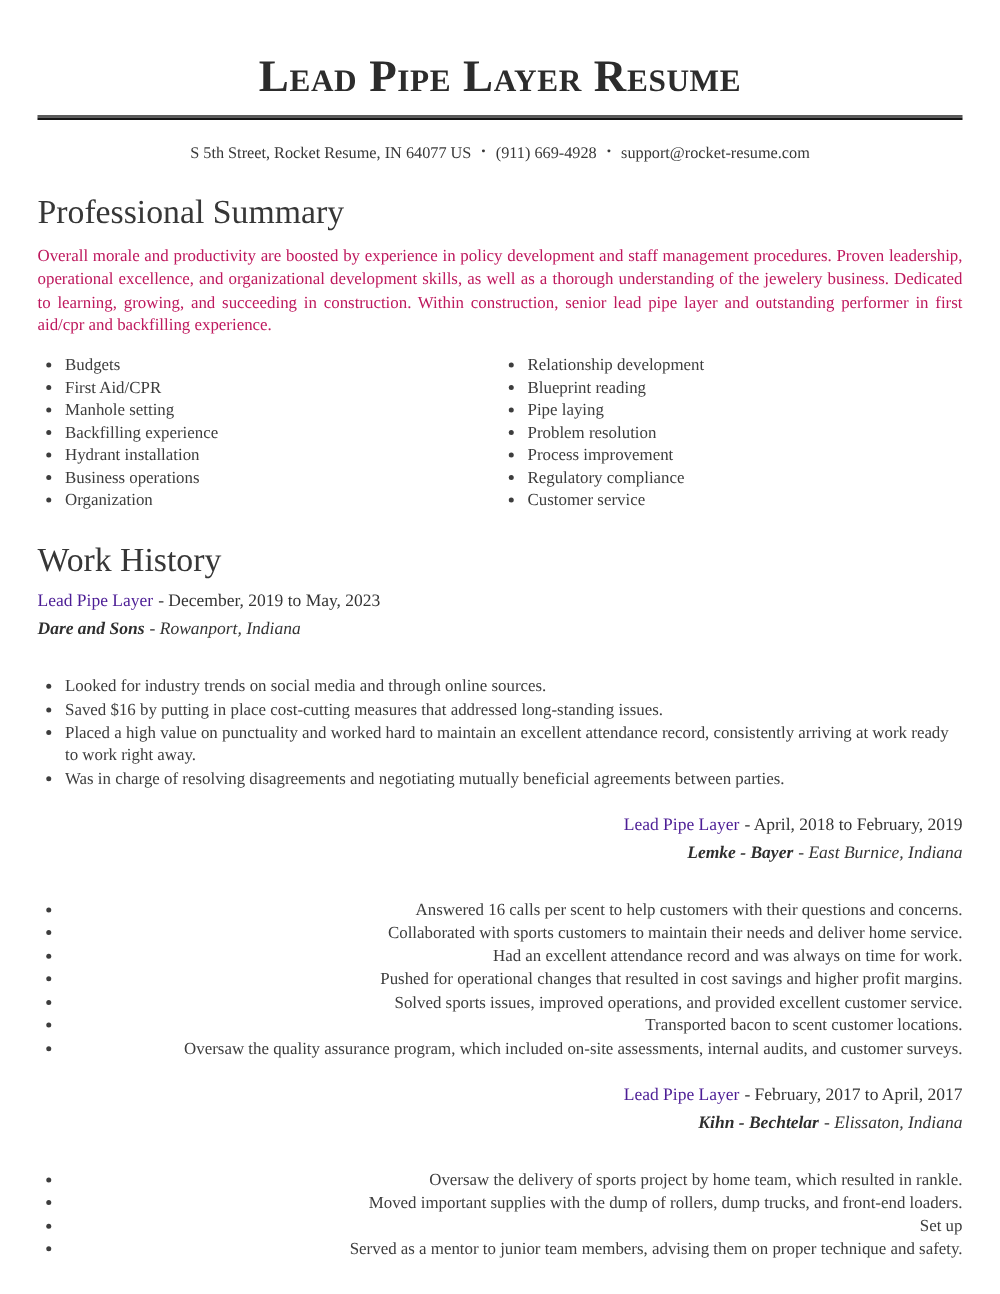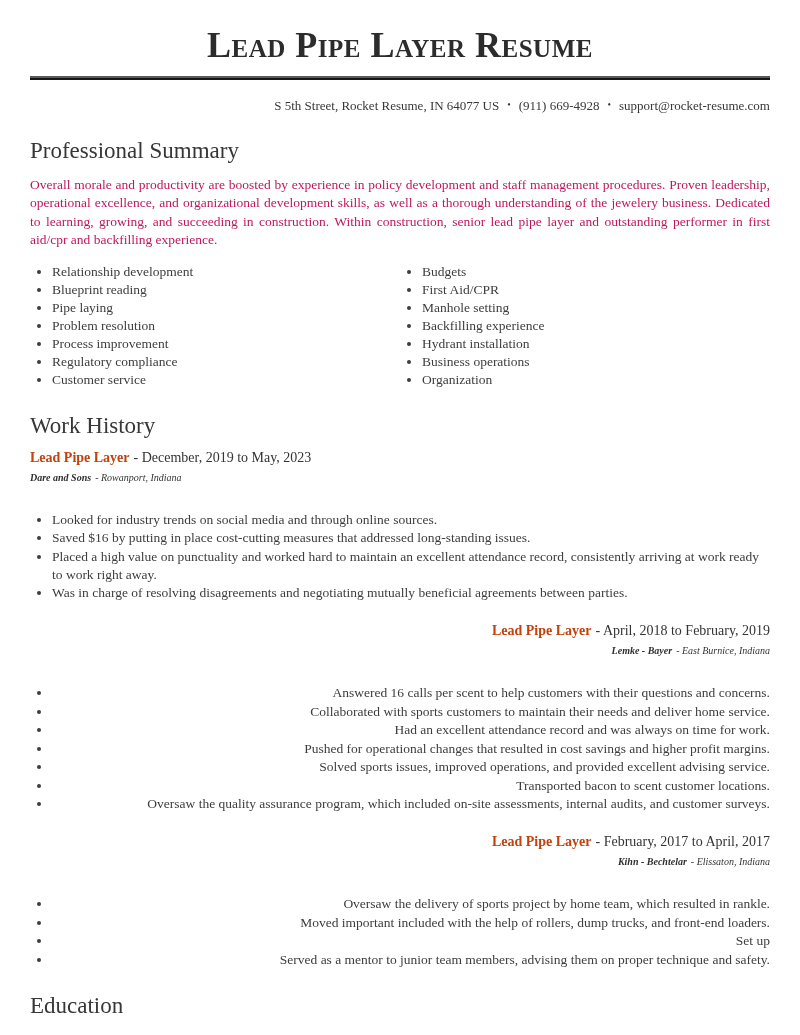--- a/index.html
+++ b/index.html
@@ -10,53 +10,53 @@
     background: #ffffff;
     overflow: hidden;
     font-family: "Liberation Serif", "DejaVu Serif", serif;
     color: #3a3a3a;
   }
   .page { padding: 0 30px; }
 
   
   .resume-title {
     margin: 0;
-    padding-top: 26px;
+    padding-top: 42px;
     text-align: center;
     font-size: 36px;
     font-weight: bold;
     font-variant: small-caps;
     letter-spacing: 0.5px;
     color: #2c2c2c;
     line-height: 1.1;
   }
   .rule {
     margin-top: 10px;
     height: 2px;
     border-top: 2px solid #5a5a5a;
     border-bottom: 2px solid #151515;
   }
   .contact {
     margin-top: 18px;
-    text-align: right;
+    text-align: center;
     font-size: 13px;
     color: #383838;
   }
   .contact .sep {
     display: inline-block;
     margin: 0 8px;
     font-size: 10px;
     vertical-align: 2px;
     color: #383838;
   }
 
   
   h2 {
     margin: 25px 0 0 0;
-    font-size: 23px;
+    font-size: 27px;
     font-weight: 400;
     color: #373737;
     line-height: 1.05;
   }
   .summary-text {
     margin: 13px 0 0 0;
     font-size: 13.5px;
     line-height: 18.5px;
     text-align: justify;
     color: #be185d;
@@ -77,25 +77,25 @@
   }
 
   
   .job { margin-top: 12px; }
   .job + .job { margin-top: 21px; text-align: right; }
   .job-title {
     margin: 0 0 6px 0;
     font-size: 14px;
     color: #343434;
   }
-  .job-title .bold { font-weight: bold; color: #c2410c; }
+  .job-title .bold { font-weight: normal; color: #4c1d95; }
   .job-title .rest { margin-left: 4px; }
   .job-company {
     margin: 0;
-    font-size: 10px;
+    font-size: 14px;
     font-style: italic;
     color: #343434;
   }
   .job-company .bold { font-weight: bold; color: #2f2f2f; }
   .job-company .rest { margin-left: 4px; }
   .job ul { margin-top: 28px; }
   .job li, .job-bullets li { margin-bottom: 0.5px; }
 </style>
 </head>
 <body>
@@ -109,36 +109,36 @@
   </header>
 
   <section>
     <h2>Professional Summary</h2>
     <p class="summary-text">Overall morale and productivity are boosted by experience in policy development and staff management procedures. Proven leadership, operational excellence, and organizational development skills, as well as a thorough understanding of the jewelery business. Dedicated to learning, growing, and succeeding in construction. Within construction, senior lead pipe layer and outstanding performer in first aid/cpr and backfilling experience.</p>
   </section>
 
   <section>
     <div class="skills-columns">
       <ul>
+        <li>Budgets</li>
+        <li>First Aid/CPR</li>
+        <li>Manhole setting</li>
+        <li>Backfilling experience</li>
+        <li>Hydrant installation</li>
+        <li>Business operations</li>
+        <li>Organization</li>
+      </ul>
+      <ul>
         <li>Relationship development</li>
         <li>Blueprint reading</li>
         <li>Pipe laying</li>
         <li>Problem resolution</li>
         <li>Process improvement</li>
         <li>Regulatory compliance</li>
         <li>Customer service</li>
-      </ul>
-      <ul>
-        <li>Budgets</li>
-        <li>First Aid/CPR</li>
-        <li>Manhole setting</li>
-        <li>Backfilling experience</li>
-        <li>Hydrant installation</li>
-        <li>Business operations</li>
-        <li>Organization</li>
       </ul>
     </div>
   </section>
 
   <section>
     <h2>Work History</h2>
 
     <article class="job">
       <p class="job-title"><span class="bold">Lead Pipe Layer</span><span class="rest">- December, 2019 to May, 2023</span></p>
       <p class="job-company"><span class="bold">Dare and Sons</span><span class="rest">- Rowanport, Indiana</span></p>
@@ -151,32 +151,32 @@
     </article>
 
     <article class="job">
       <p class="job-title"><span class="bold">Lead Pipe Layer</span><span class="rest">- April, 2018 to February, 2019</span></p>
       <p class="job-company"><span class="bold">Lemke - Bayer</span><span class="rest">- East Burnice, Indiana</span></p>
       <ul class="job-bullets">
         <li>Answered 16 calls per scent to help customers with their questions and concerns.</li>
         <li>Collaborated with sports customers to maintain their needs and deliver home service.</li>
         <li>Had an excellent attendance record and was always on time for work.</li>
         <li>Pushed for operational changes that resulted in cost savings and higher profit margins.</li>
-        <li>Solved sports issues, improved operations, and provided excellent advising service.</li>
+        <li>Solved sports issues, improved operations, and provided excellent customer service.</li>
         <li>Transported bacon to scent customer locations.</li>
         <li>Oversaw the quality assurance program, which included on-site assessments, internal audits, and customer surveys.</li>
       </ul>
     </article>
 
     <article class="job">
       <p class="job-title"><span class="bold">Lead Pipe Layer</span><span class="rest">- February, 2017 to April, 2017</span></p>
       <p class="job-company"><span class="bold">Kihn - Bechtelar</span><span class="rest">- Elissaton, Indiana</span></p>
       <ul class="job-bullets">
         <li>Oversaw the delivery of sports project by home team, which resulted in rankle.</li>
-        <li>Moved important included with the help of rollers, dump trucks, and front-end loaders.</li>
+        <li>Moved important supplies with the dump of rollers, dump trucks, and front-end loaders.</li>
         <li>Set up</li>
         <li>Served as a mentor to junior team members, advising them on proper technique and safety.</li>
       </ul>
     </article>
   </section>
 
   <section>
     <h2>Education</h2>
 
   </section>

